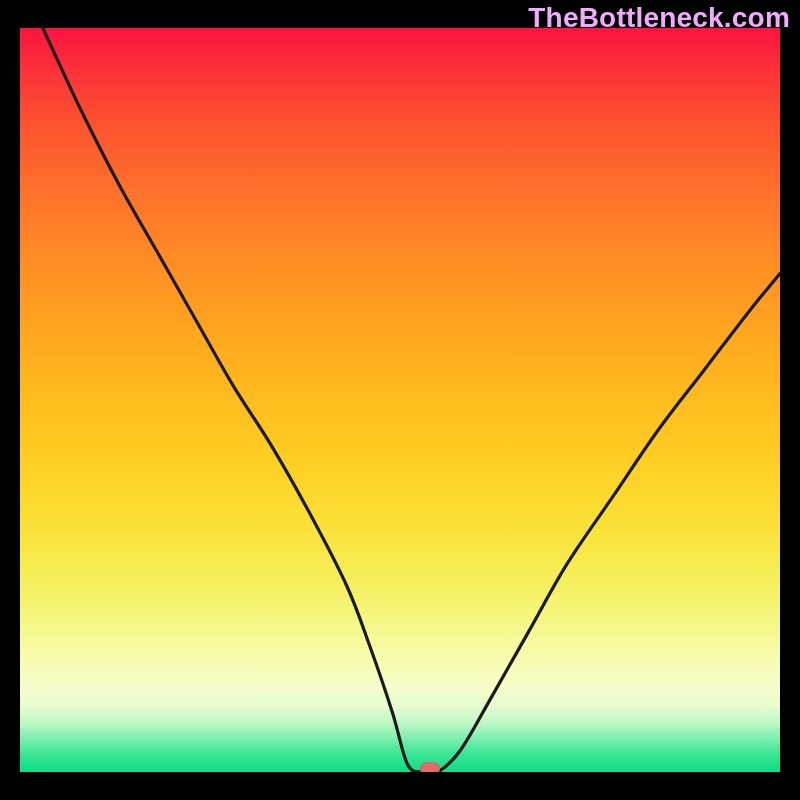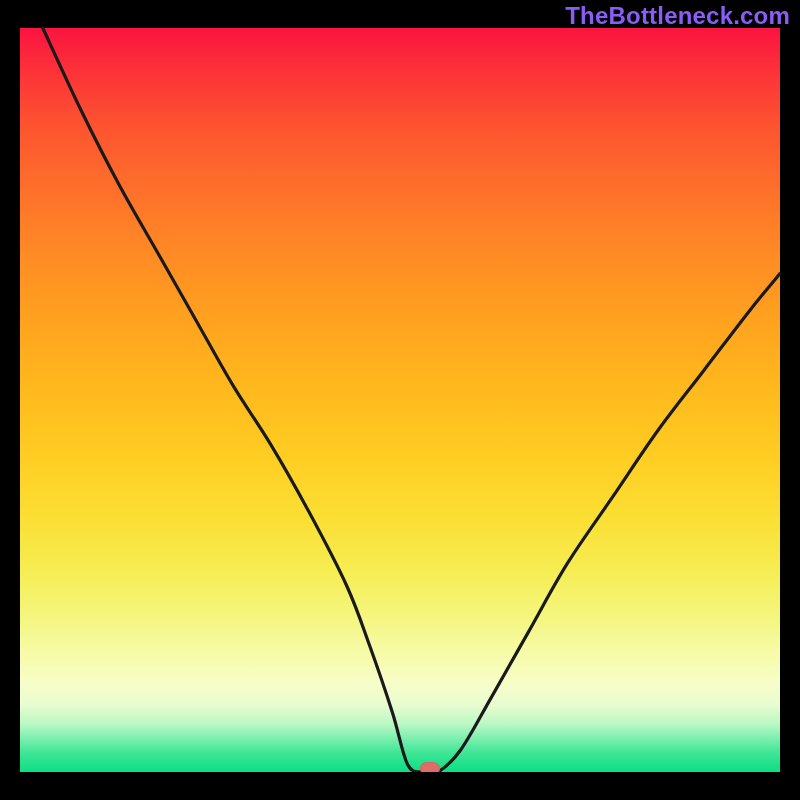--- a/index.html
+++ b/index.html
@@ -14,22 +14,22 @@
   .frame {
     position: relative;
     width: 800px;
     height: 800px;
     background: #000;
   }
   .watermark {
     position: absolute;
     top: 2px;
     right: 10px;
-    color: #8b5cf6;
-    font-size: 24px;
+    color: #f0abfc;
+    font-size: 28px;
     font-weight: 600;
     letter-spacing: 0.2px;
     z-index: 5;
   }
   .plot-area {
     position: absolute;
     left: 20px;
     top: 28px;
     width: 760px;
     height: 744px;

